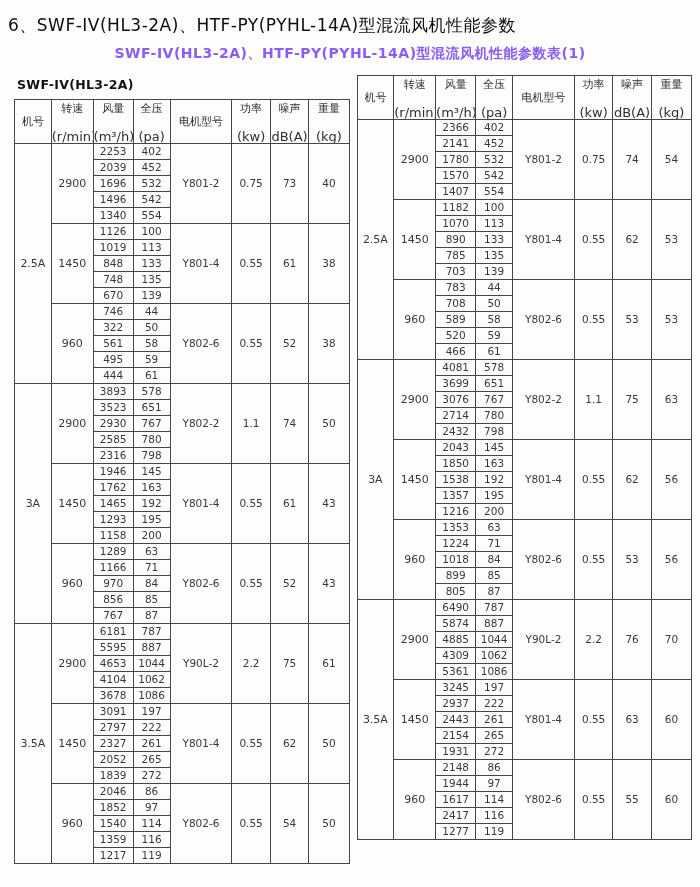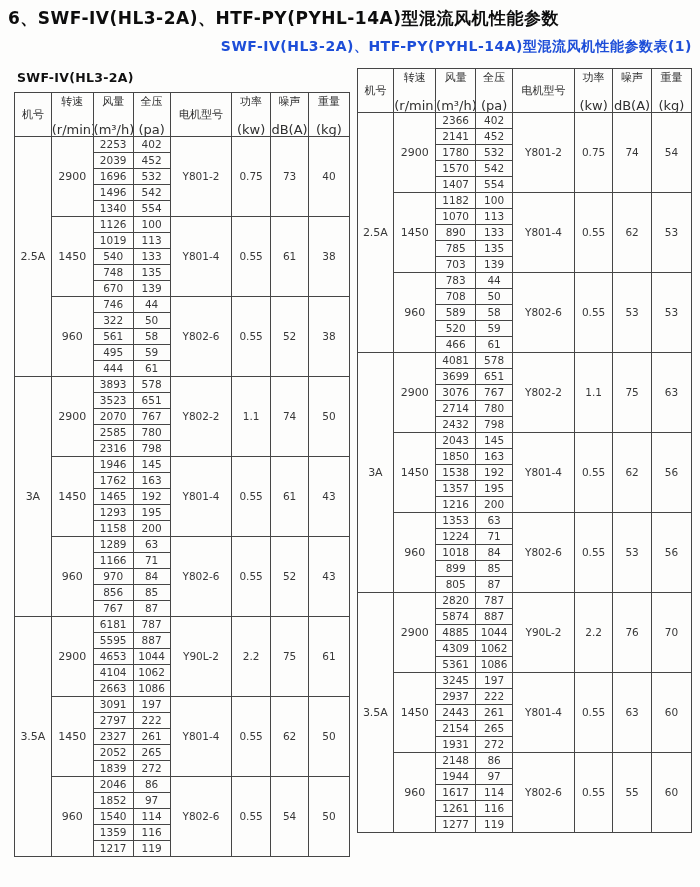--- a/index.html
+++ b/index.html
@@ -7,31 +7,31 @@
     margin: 0; padding: 0;
     width: 700px; height: 887px;
     background: #fdfdfc;
     font-family: "DejaVu Sans", "Liberation Sans", sans-serif;
     color: #2e2e2e;
     overflow: hidden;
   }
   .page { padding: 5px 8px 0 8px; }
   .doc-title {
     font-size: 17px;
-    font-weight: bold;
+    font-weight: normal;
     color: #0d0d0d;
-    margin: 2px 0 7px 0;
+    margin: 9px 0 7px 0;
     letter-spacing: 0.5px;
     white-space: nowrap;
   }
   .doc-subtitle {
     font-size: 14px;
     font-weight: bold;
-    color: #1d4ed8;
-    text-align: right;
+    color: #8b5cf6;
+    text-align: center;
     margin: 8px 0 12px 0;
     letter-spacing: 0.5px;
   }
   .tables-row {
     display: flex;
     gap: 7px;
     padding-left: 6px;
   }
   .table-block { width: 383px; }
   .table-label {
@@ -166,21 +166,21 @@
               <td rowspan="5">Y801-4</td>
               <td rowspan="5">0.55</td>
               <td rowspan="5">61</td>
               <td rowspan="5">38</td>
             </tr>
             <tr>
               <td>1019</td>
               <td>113</td>
             </tr>
             <tr>
-              <td>540</td>
+              <td>848</td>
               <td>133</td>
             </tr>
             <tr>
               <td>748</td>
               <td>135</td>
             </tr>
             <tr>
               <td>670</td>
               <td>139</td>
             </tr>
@@ -217,21 +217,21 @@
               <td rowspan="5">Y802-2</td>
               <td rowspan="5">1.1</td>
               <td rowspan="5">74</td>
               <td rowspan="5">50</td>
             </tr>
             <tr>
               <td>3523</td>
               <td>651</td>
             </tr>
             <tr>
-              <td>2070</td>
+              <td>2930</td>
               <td>767</td>
             </tr>
             <tr>
               <td>2585</td>
               <td>780</td>
             </tr>
             <tr>
               <td>2316</td>
               <td>798</td>
             </tr>
@@ -301,21 +301,21 @@
             </tr>
             <tr>
               <td>4653</td>
               <td>1044</td>
             </tr>
             <tr>
               <td>4104</td>
               <td>1062</td>
             </tr>
             <tr>
-              <td>2663</td>
+              <td>3678</td>
               <td>1086</td>
             </tr>
             <tr>
               <td rowspan="5" class="cell-speed">1450</td>
               <td>3091</td>
               <td>197</td>
               <td rowspan="5">Y801-4</td>
               <td rowspan="5">0.55</td>
               <td rowspan="5">62</td>
               <td rowspan="5">50</td>
@@ -559,21 +559,21 @@
               <td>899</td>
               <td>85</td>
             </tr>
             <tr>
               <td>805</td>
               <td>87</td>
             </tr>
             <tr>
               <td rowspan="15" class="cell-model">3.5A</td>
               <td rowspan="5" class="cell-speed">2900</td>
-              <td>2820</td>
+              <td>6490</td>
               <td>787</td>
               <td rowspan="5">Y90L-2</td>
               <td rowspan="5">2.2</td>
               <td rowspan="5">76</td>
               <td rowspan="5">70</td>
             </tr>
             <tr>
               <td>5874</td>
               <td>887</td>
             </tr>
@@ -625,21 +625,21 @@
             </tr>
             <tr>
               <td>1944</td>
               <td>97</td>
             </tr>
             <tr>
               <td>1617</td>
               <td>114</td>
             </tr>
             <tr>
-              <td>1261</td>
+              <td>2417</td>
               <td>116</td>
             </tr>
             <tr>
               <td>1277</td>
               <td>119</td>
             </tr>
           </tbody>
         </table>
     </div>
   </div>

